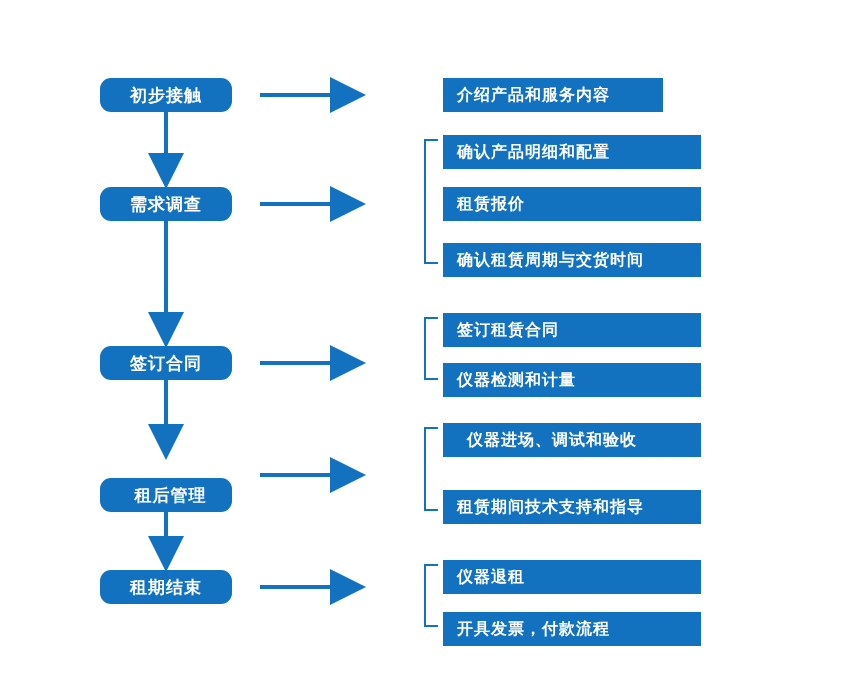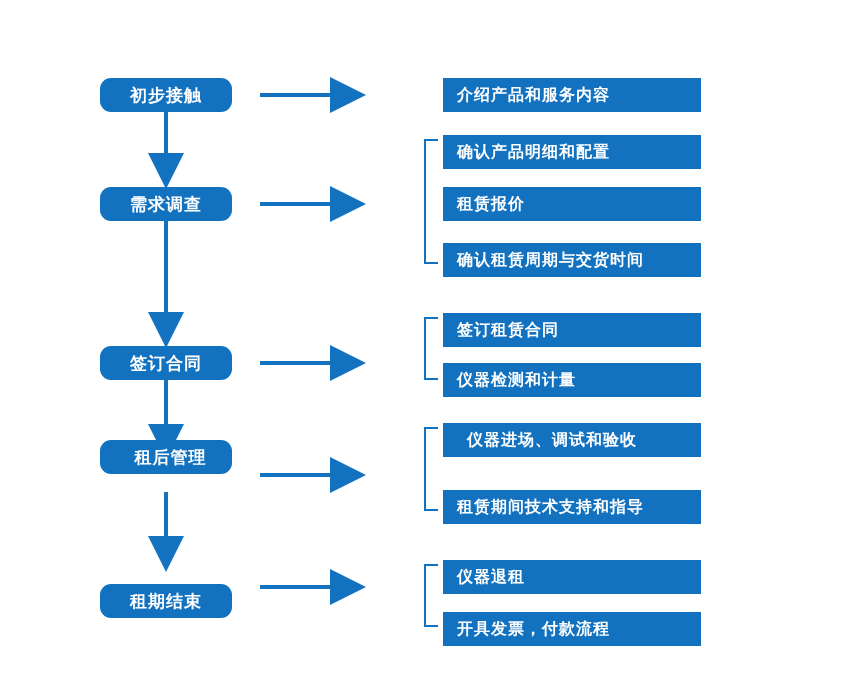--- a/index.html
+++ b/index.html
@@ -91,25 +91,25 @@
     <line x1="260" y1="204" x2="358" y2="204" stroke="#1272C0" stroke-width="4" marker-end="url(#ah)"></line>
     <line x1="260" y1="363" x2="358" y2="363" stroke="#1272C0" stroke-width="4" marker-end="url(#ah)"></line>
     <line x1="260" y1="475" x2="358" y2="475" stroke="#1272C0" stroke-width="4" marker-end="url(#ah)"></line>
     <line x1="260" y1="587" x2="358" y2="587" stroke="#1272C0" stroke-width="4" marker-end="url(#ah)"></line>
   </svg>
 
   <div id="stages">
       <div class="box stage-box" style="top: 78px;">初步接触</div>
       <div class="box stage-box" style="top: 187px;">需求调查</div>
       <div class="box stage-box" style="top: 346px;">签订合同</div>
-      <div class="box stage-box" style="top: 440px; padding-left: 9px;">租后管理</div>
-      <div class="box stage-box" style="top: 584px;">租期结束</div>
+      <div class="box stage-box" style="top: 478px; padding-left: 9px;">租后管理</div>
+      <div class="box stage-box" style="top: 570px;">租期结束</div>
     </div>
   <div id="details">
-      <div class="box detail-box" style="top: 78px; width: 258px;">介绍产品和服务内容</div>
+      <div class="box detail-box" style="top: 78px; width: 220px;">介绍产品和服务内容</div>
       <div class="box detail-box" style="top: 135px; width: 258px;">确认产品明细和配置</div>
       <div class="box detail-box" style="top: 187px; width: 258px;">租赁报价</div>
       <div class="box detail-box" style="top: 243px; width: 258px;">确认租赁周期与交货时间</div>
       <div class="box detail-box" style="top: 313px; width: 258px;">签订租赁合同</div>
       <div class="box detail-box" style="top: 363px; width: 258px;">仪器检测和计量</div>
       <div class="box detail-box" style="top: 423px; width: 258px; padding-left: 24px;">仪器进场、调试和验收</div>
       <div class="box detail-box" style="top: 490px; width: 258px;">租赁期间技术支持和指导</div>
       <div class="box detail-box" style="top: 560px; width: 258px;">仪器退租</div>
       <div class="box detail-box" style="top: 612px; width: 258px;">开具发票，付款流程</div>
     </div>

